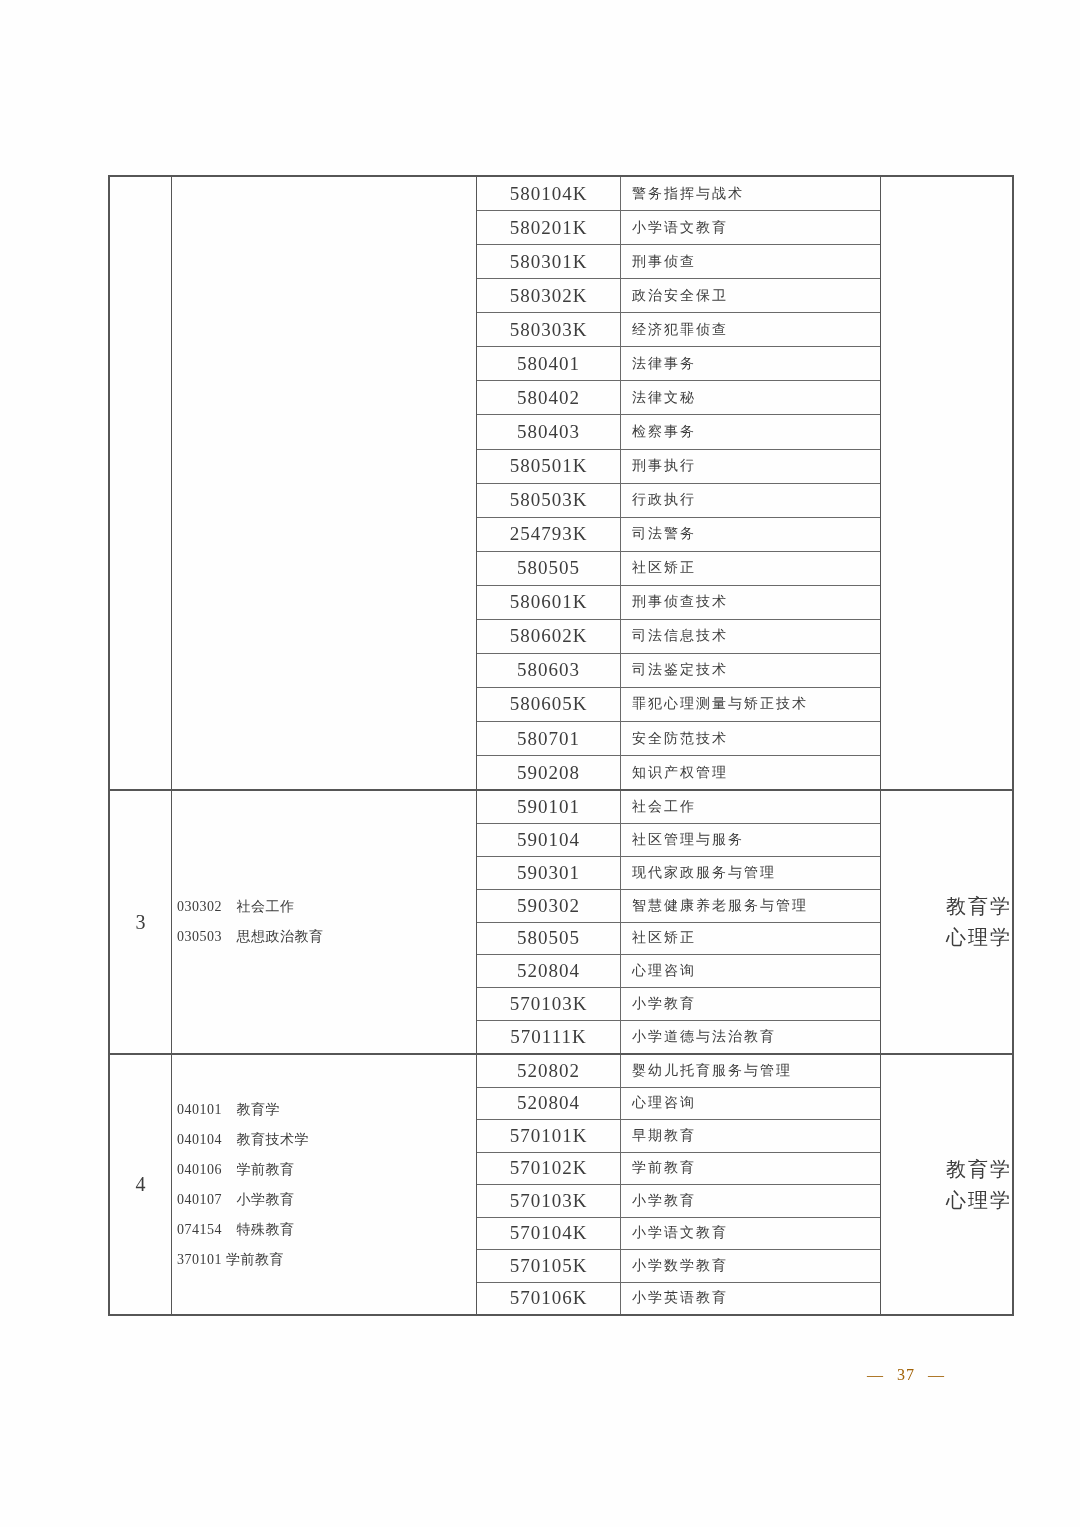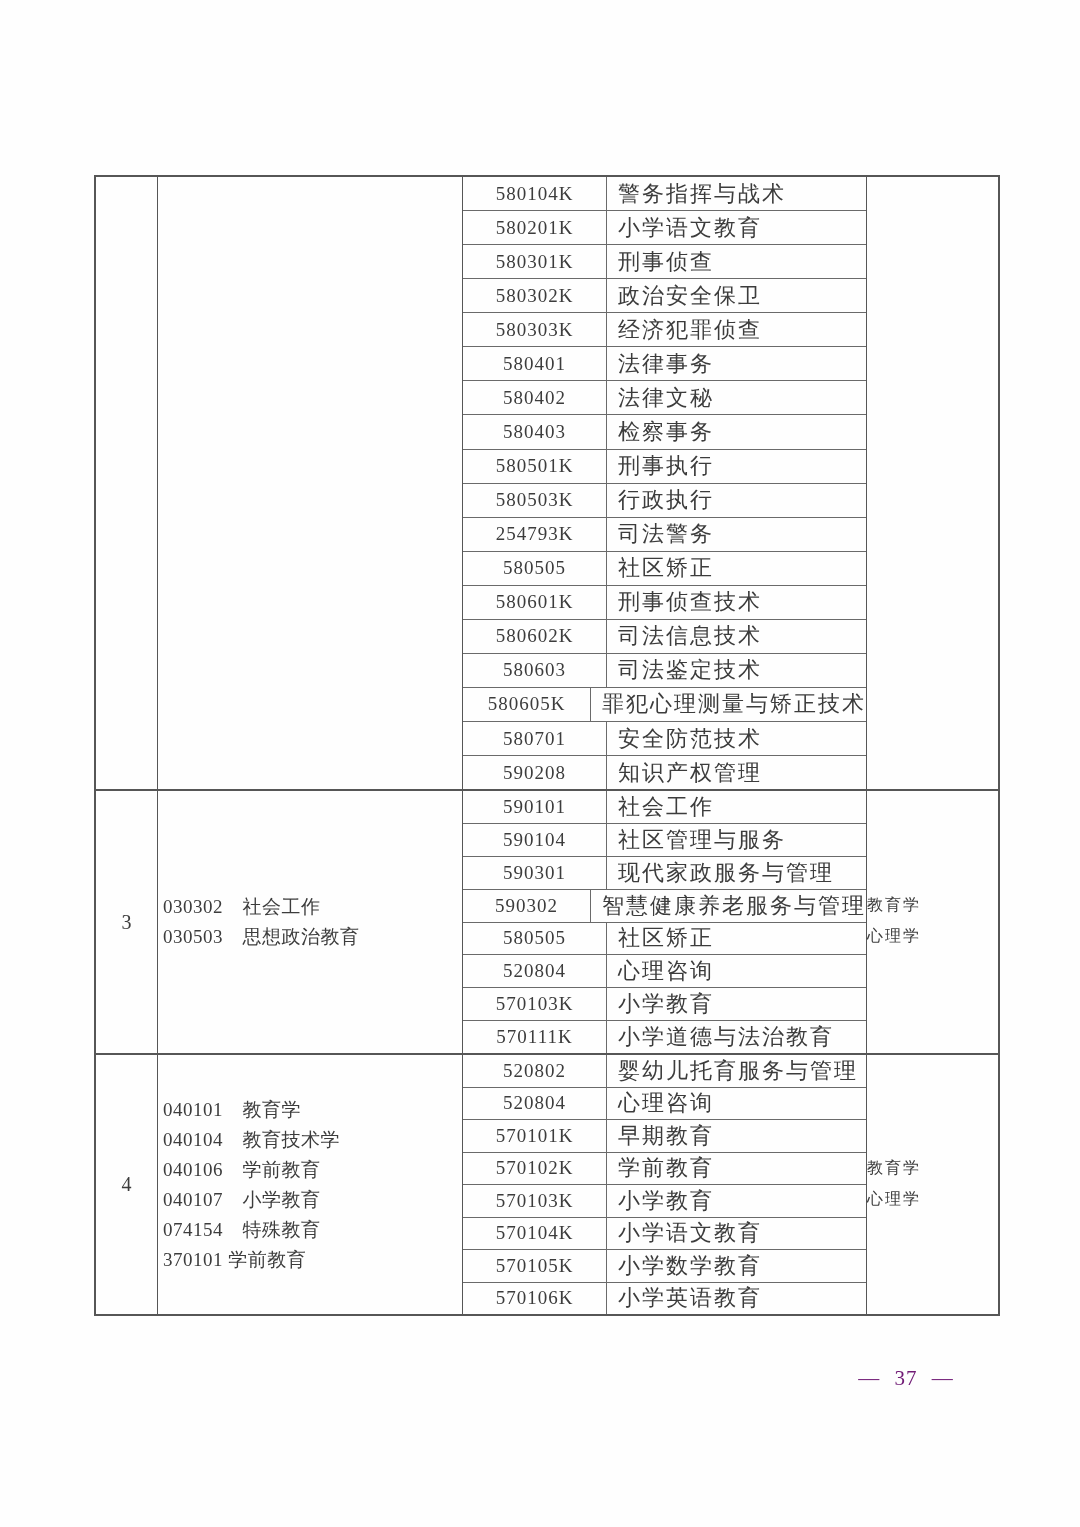--- a/index.html
+++ b/index.html
@@ -15,76 +15,76 @@
     color:var(--ink);
   }
   .page{
     position:relative;
     width:1080px;height:1527px;
     background:var(--paper);
     overflow:hidden;
   }
   .doc-table{
     position:absolute;
-    left:94px;top:175px;
+    left:108px;top:175px;
     width:906px;height:1141px;
     border:2px solid var(--line);
     display:flex;flex-direction:column;
   }
   .section{display:flex;align-items:stretch;}
   .section + .section{border-top:2px solid var(--line);}
   .sec-a{height:612px;}
   .sec-b{height:264px;}
   .sec-c{flex:1;}
   .c-num{
     width:62px;border-right:1px solid var(--line);
     display:flex;align-items:center;justify-content:center;
     font-size:20px;
   }
   .c-majors{
     width:305px;border-right:1px solid var(--line);
     display:flex;align-items:center;
     padding-left:5px;
   }
-  .majors-lines{font-size:19px;line-height:30px;letter-spacing:0.5px;}
+  .majors-lines{font-size:14px;line-height:30px;letter-spacing:0.5px;}
   .c-pairs{
     width:404px;border-right:1px solid var(--line);
     display:flex;flex-direction:column;
   }
   .pair-row{
     flex:1;display:flex;align-items:stretch;
     border-bottom:1px solid var(--line-thin);
   }
   .pair-row:last-child{border-bottom:none;}
   .pair-code{
     width:144px;border-right:1px solid var(--line-thin);
     display:flex;align-items:center;justify-content:center;
     font-size:19px;letter-spacing:1px;
   }
   .pair-name{
     flex:1;display:flex;align-items:center;
     padding-left:11px;
-    font-size:22px;letter-spacing:2px;
+    font-size:14px;letter-spacing:2px;
     white-space:nowrap;
   }
   .c-cat{
     flex:1;
-    display:flex;align-items:center;justify-content:flex-start;
+    display:flex;align-items:center;justify-content:flex-end;
     text-align:center;
-    font-size:16px;line-height:31px;letter-spacing:2px;font-family:Liberation Mono, monospace;
+    font-size:20px;line-height:31px;letter-spacing:2px;
   }
   .page-number{
     position:absolute;
     left:836px;top:1366px;
     width:140px;
     text-align:center;
-    font-size:21px;
+    font-size:16px;
     letter-spacing:1px;
     word-spacing:8px;
-    color:#701a75;
+    color:#a16207;
   }
 </style>
 </head>
 <body>
 
 <div class="page">
 
   <div class="doc-table">
 
     <div class="section sec-a">

